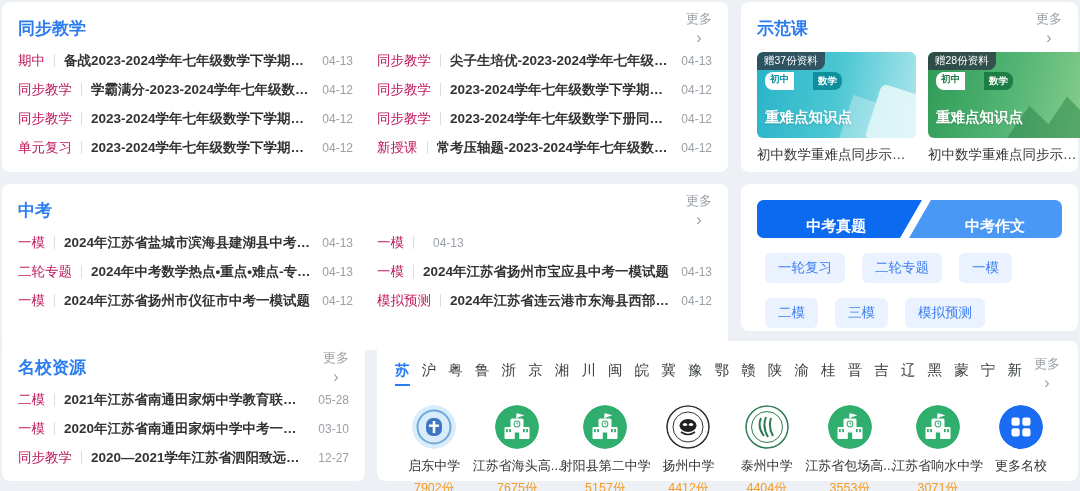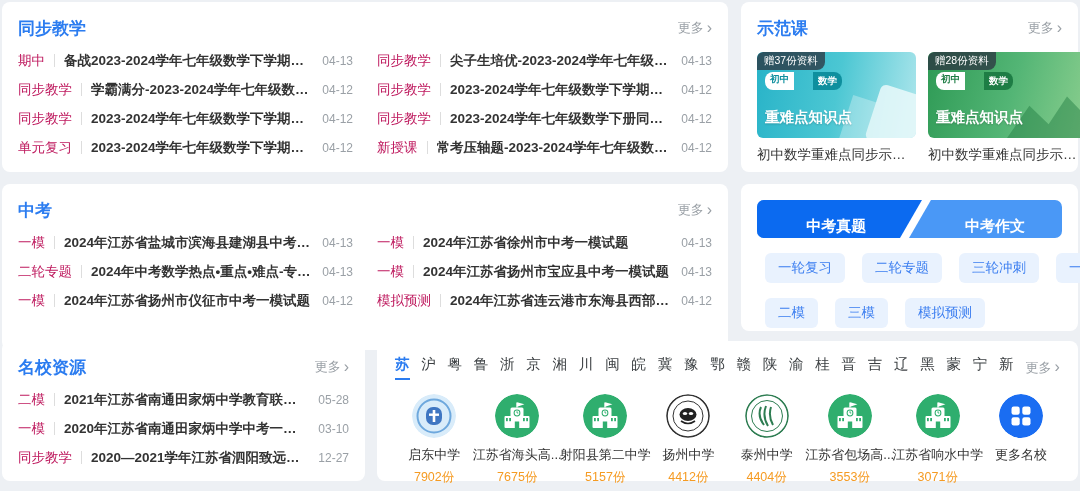--- a/index.html
+++ b/index.html
@@ -8,21 +8,21 @@
   .panel{position:absolute;background:#fff;border-radius:8px;box-sizing:border-box;}
   .p-sync{left:2px;top:2px;width:726px;height:170px;padding:12px 16px 0;}
   .p-demo{left:741px;top:2px;width:337px;height:170px;padding:12px 16px 0;}
   .p-zk{left:2px;top:184px;width:726px;height:166px;padding:12px 16px 0;}
   .p-tabs{left:741px;top:184px;width:337px;height:147px;padding:16px 16px 0;}
   .p-res{left:2px;top:341px;width:363px;height:140px;padding:12px 16px 0;}
   .p-reg{left:377px;top:341px;width:701px;height:140px;padding:14px 18px 0;}
 
   .phead{display:flex;justify-content:space-between;align-items:center;height:28px;}
   .ptitle{font-size:17px;font-weight:bold;color:#2b7cf0;}
-  .more{font-size:13px;color:#9aa0a6;display:flex;align-items:center;gap:3px;cursor:pointer;}
+  .more{font-size:13px;color:#9aa0a6;display:flex;align-items:center;gap:3px;cursor:pointer;flex-direction:column;}
   .more .chev{font-size:16px;line-height:1;margin-top:-1px;}
 
   .cols{display:flex;gap:24px;margin-top:4px;}
   .col{flex:1;min-width:0;}
   .row{display:flex;align-items:center;height:29px;cursor:pointer;}
   .cat{font-size:13.5px;color:#be185d;white-space:nowrap;flex:none;}
   .sep{width:1px;height:13px;background:#ddd;margin:0 9px;flex:none;}
   .ititle{font-size:13.5px;font-weight:bold;color:#333;white-space:nowrap;overflow:hidden;
           text-overflow:ellipsis;flex:1;}
   .date{font-size:12px;color:#9aa0a6;margin-left:10px;flex:none;}
@@ -206,21 +206,20 @@
         <span class="cat">一模</span>
           <span class="sep"></span>
         <span class="ititle">2024年江苏省扬州市仪征市中考一模试题</span>
         <span class="date">04-12</span>
       </div>
     </div>
     <div class="col">
       <div class="row">
         <span class="cat">一模</span>
           <span class="sep"></span>
-        <span class="ititle">2024年江苏省徐州市中考一模试题</span>
         <span class="date">04-13</span>
       </div>
       <div class="row">
         <span class="cat">一模</span>
           <span class="sep"></span>
         <span class="ititle">2024年江苏省扬州市宝应县中考一模试题</span>
         <span class="date">04-13</span>
       </div>
       <div class="row">
         <span class="cat">模拟预测</span>
@@ -235,21 +234,20 @@
 <div class="panel p-tabs">
   <div class="tabbar">
     <div class="tab-active-bg"></div>
     <div class="tab-slash"></div>
     <div class="tab-label tab-l">中考真题</div>
     <div class="tab-label tab-r">中考作文</div>
   </div>
   <div class="tagrow">
     <span class="tag">一轮复习</span>
     <span class="tag">二轮专题</span>
-    <span class="tag">三轮冲刺</span>
     <span class="tag">一模</span>
   </div>
   <div class="tagrow">
     <span class="tag">二模</span>
     <span class="tag">三模</span>
     <span class="tag">模拟预测</span>
   </div>
 </div>
 
 <div class="panel p-res">

